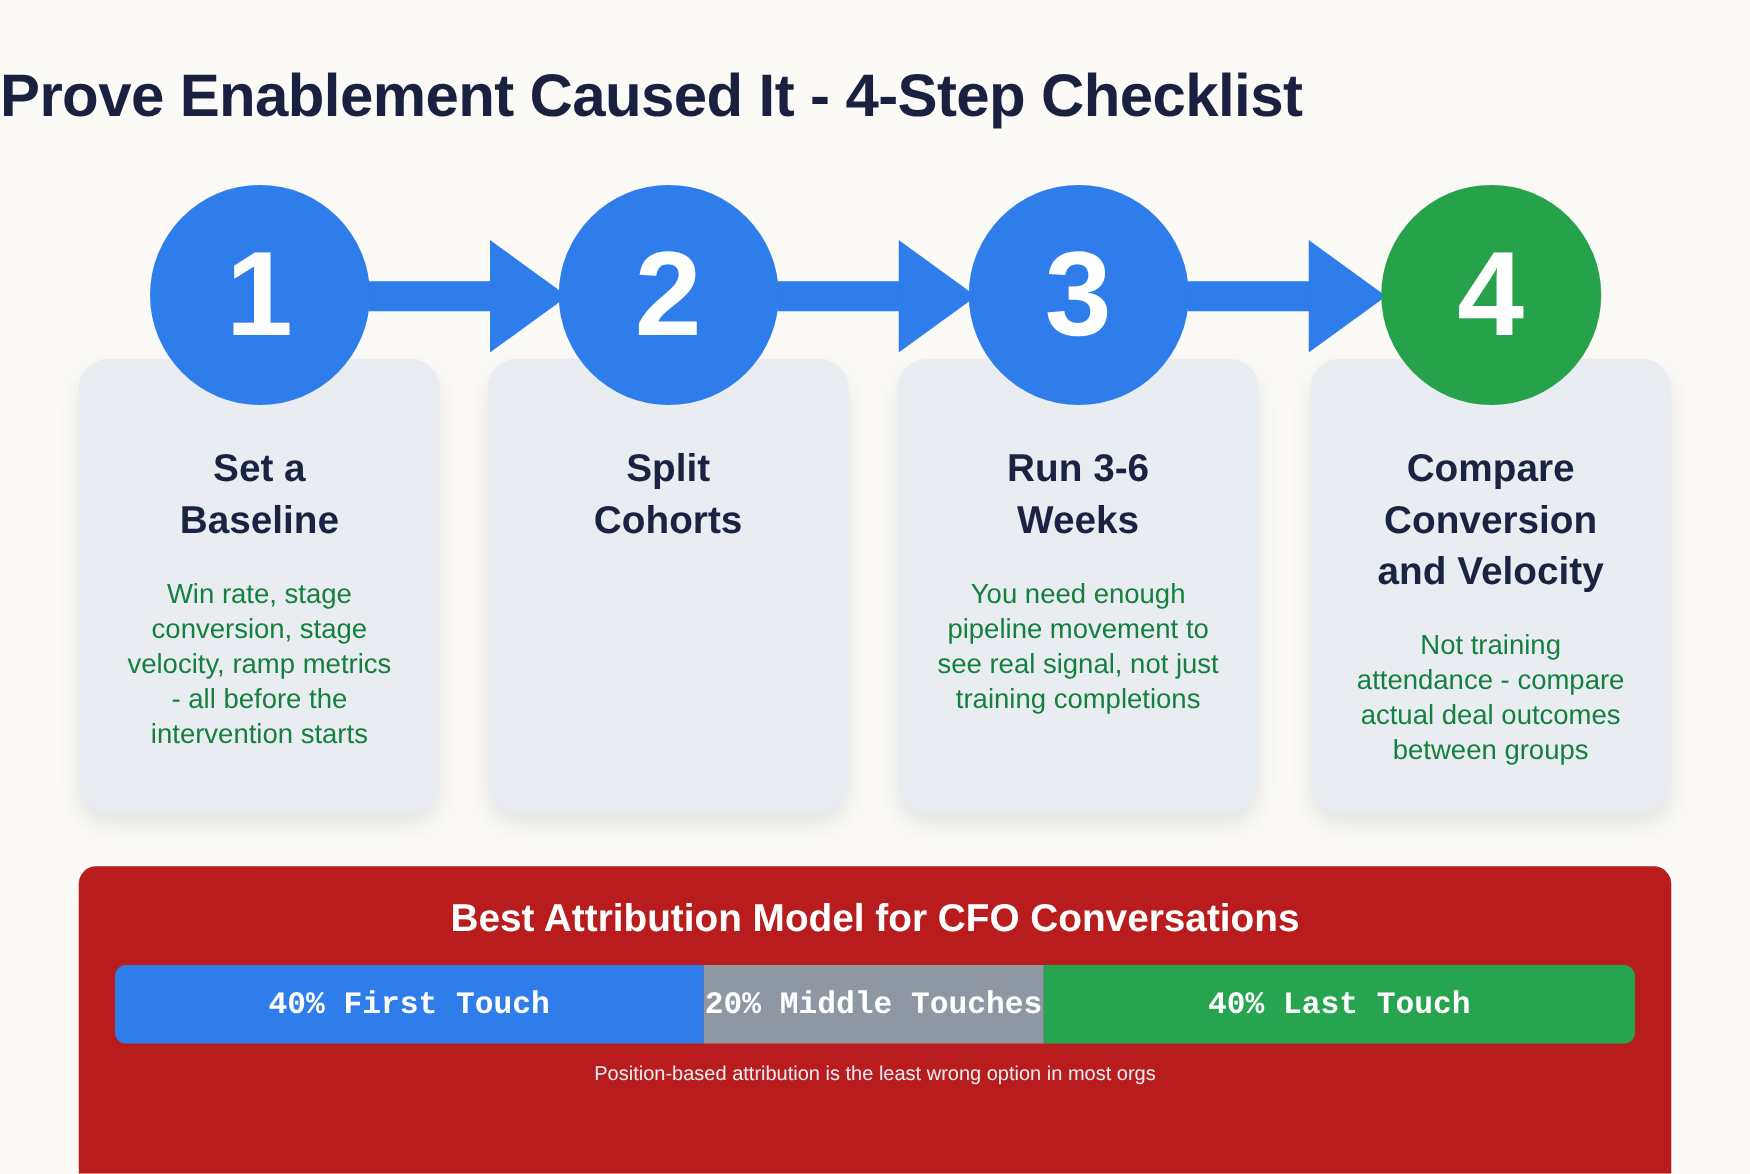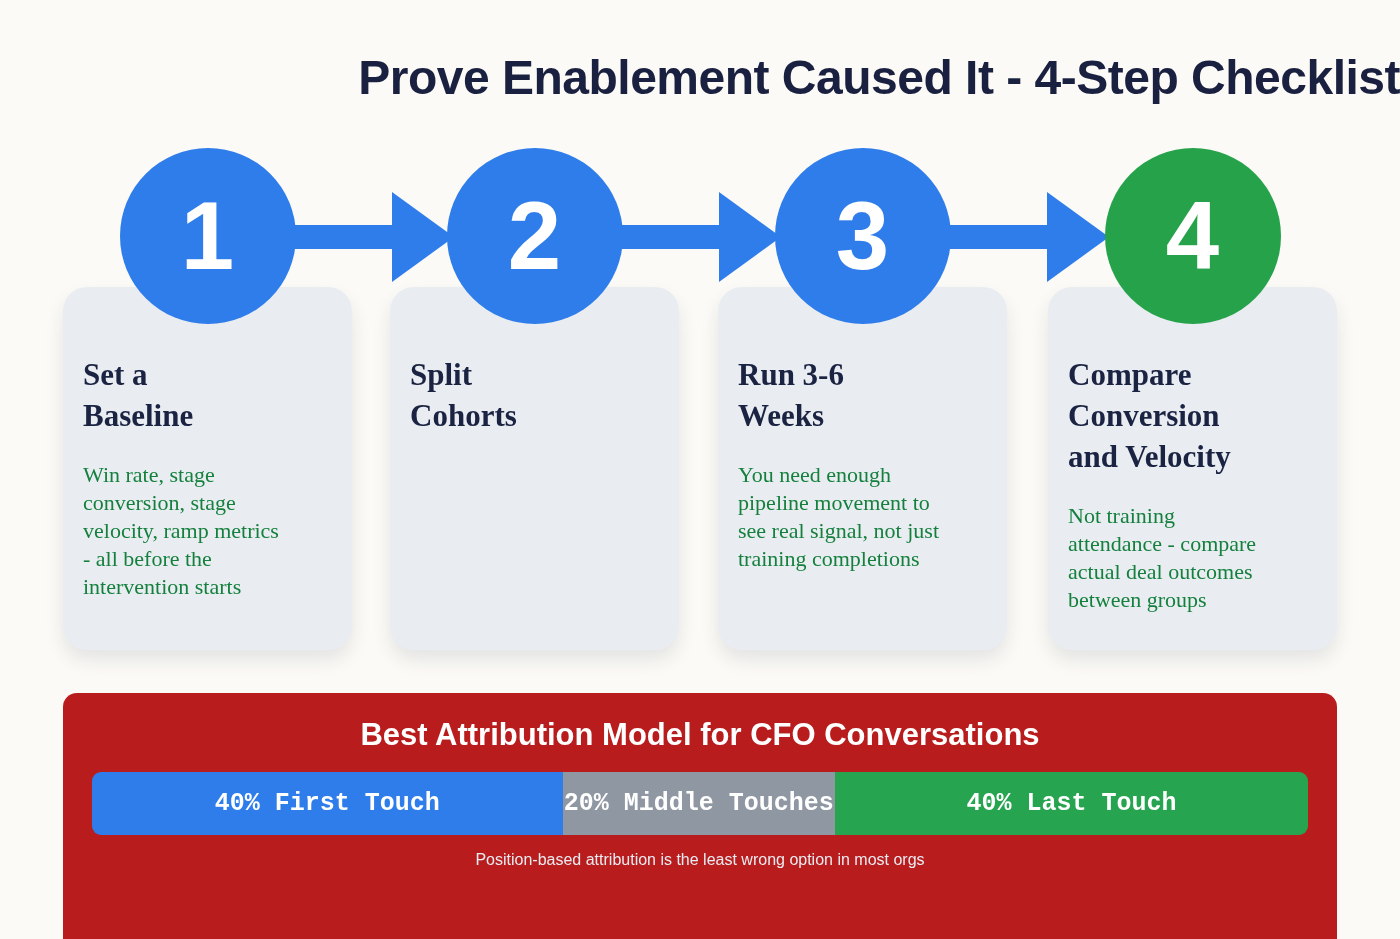--- a/index.html
+++ b/index.html
@@ -13,21 +13,21 @@
     width: 1400px;
     height: 939px;
     background: #fbfaf6;
     overflow: hidden;
   }
   .main-title {
     position: absolute;
     top: 50px;
     left: 0;
     width: 100%;
-    text-align: right;
+    text-align: left;
     font-size: 48px;
     font-weight: bold;
     letter-spacing: -0.5px;
     color: #1a2140;
   }
   .steps {
     position: absolute;
     top: 148px;
     left: 63px;
     width: 1274px;
@@ -46,21 +46,21 @@
   .card {
     position: absolute;
     top: 139px;
     left: 0;
     width: 289px;
     height: 363px;
     background: #e9edf2;
     border-radius: 24px;
     box-shadow: 0 10px 18px rgba(30, 41, 70, 0.10);
     padding: 68px 20px 0 20px;
-    font-family: Liberation Serif, serif;
+    text-align: center;
   }
   .card-title {
     font-size: 31px;
     font-weight: bold;
     line-height: 1.32;
     color: #1b2342;
     white-space: pre-line;
   }
   .card-body {
     margin-top: 24px;

